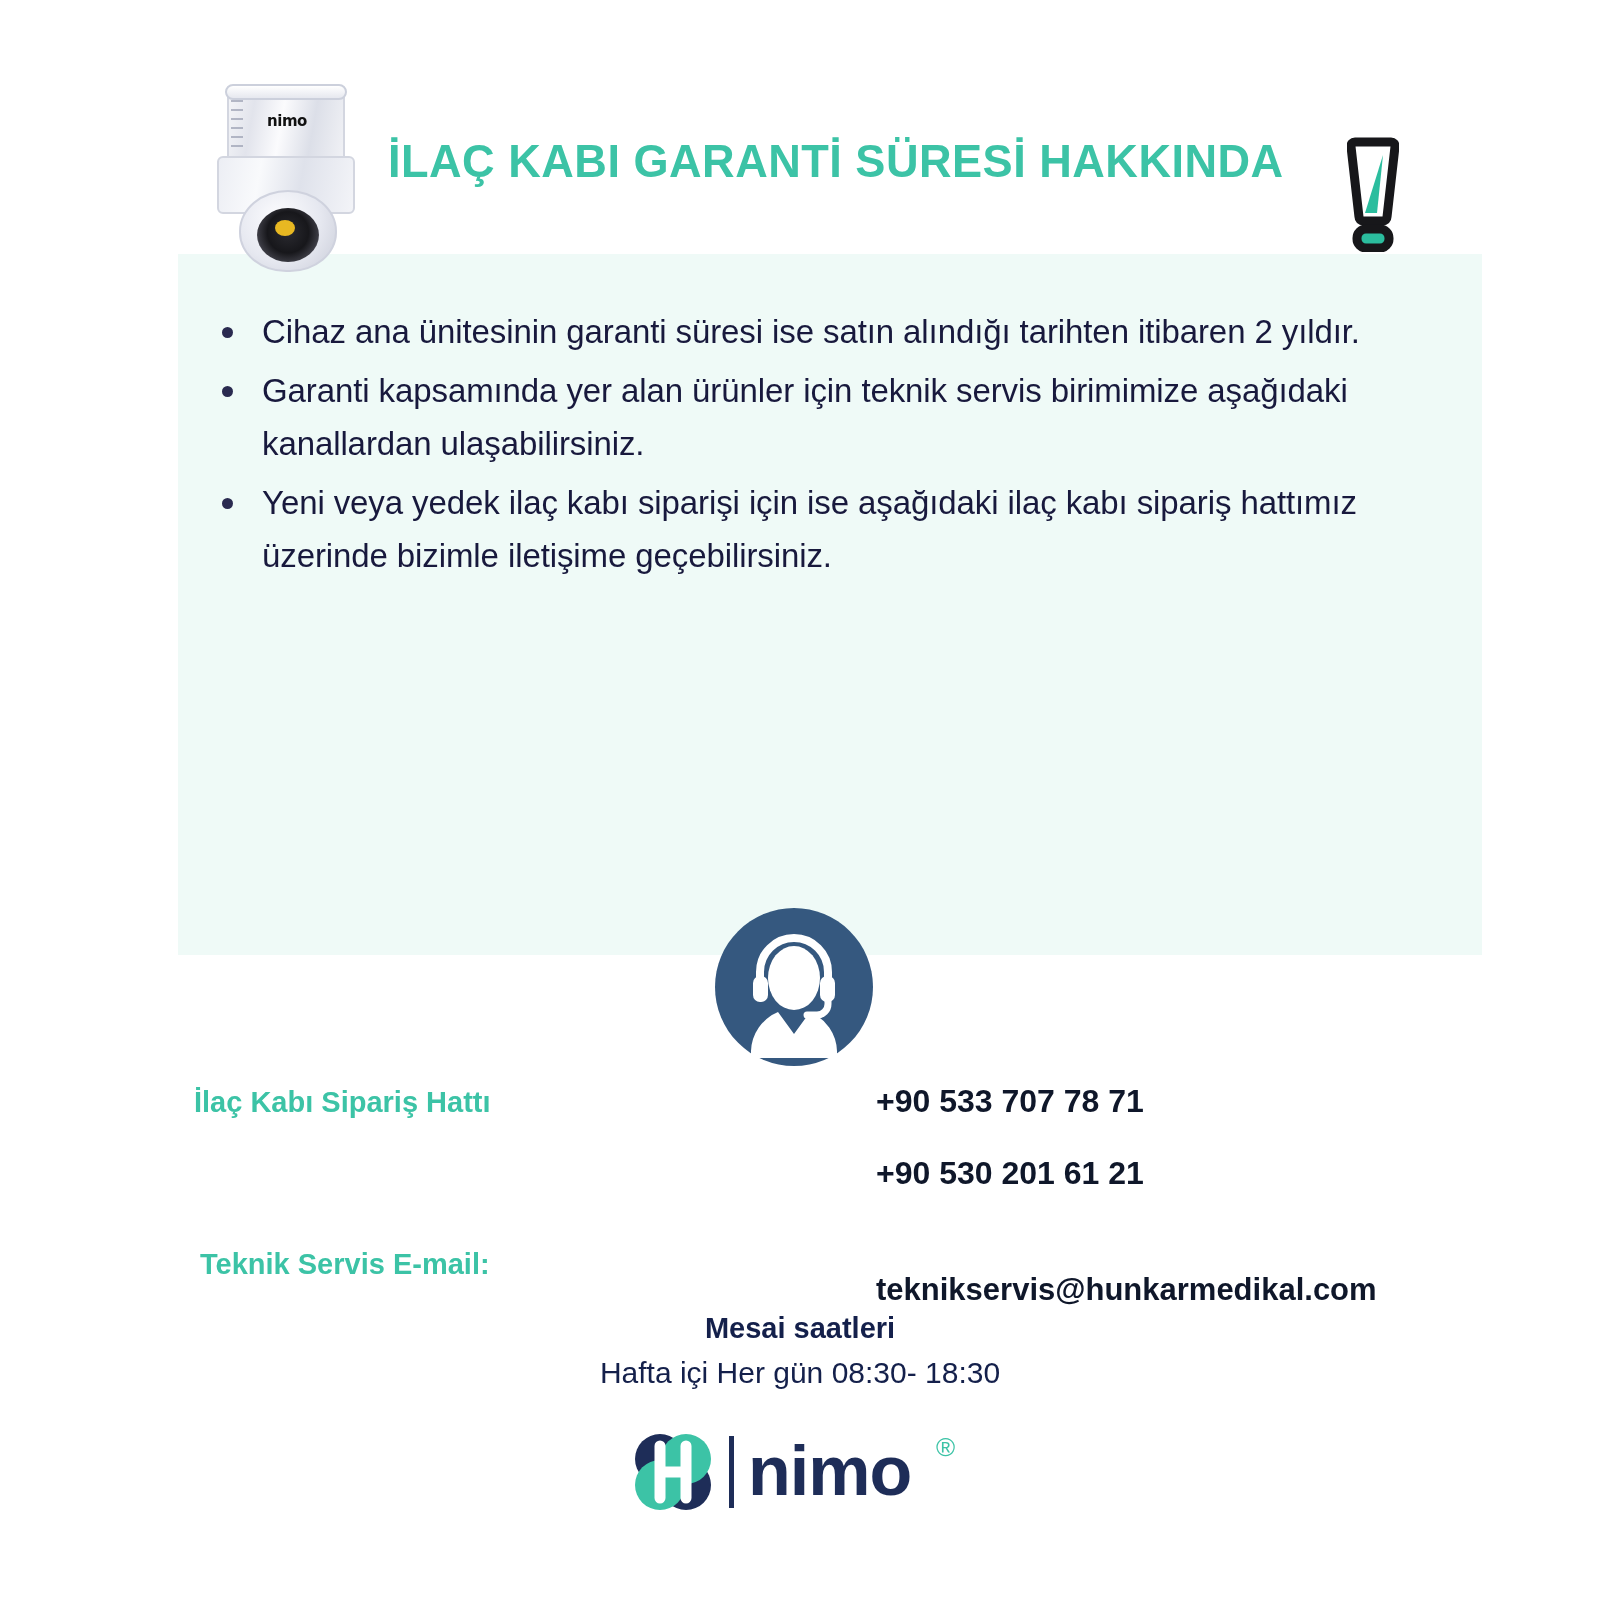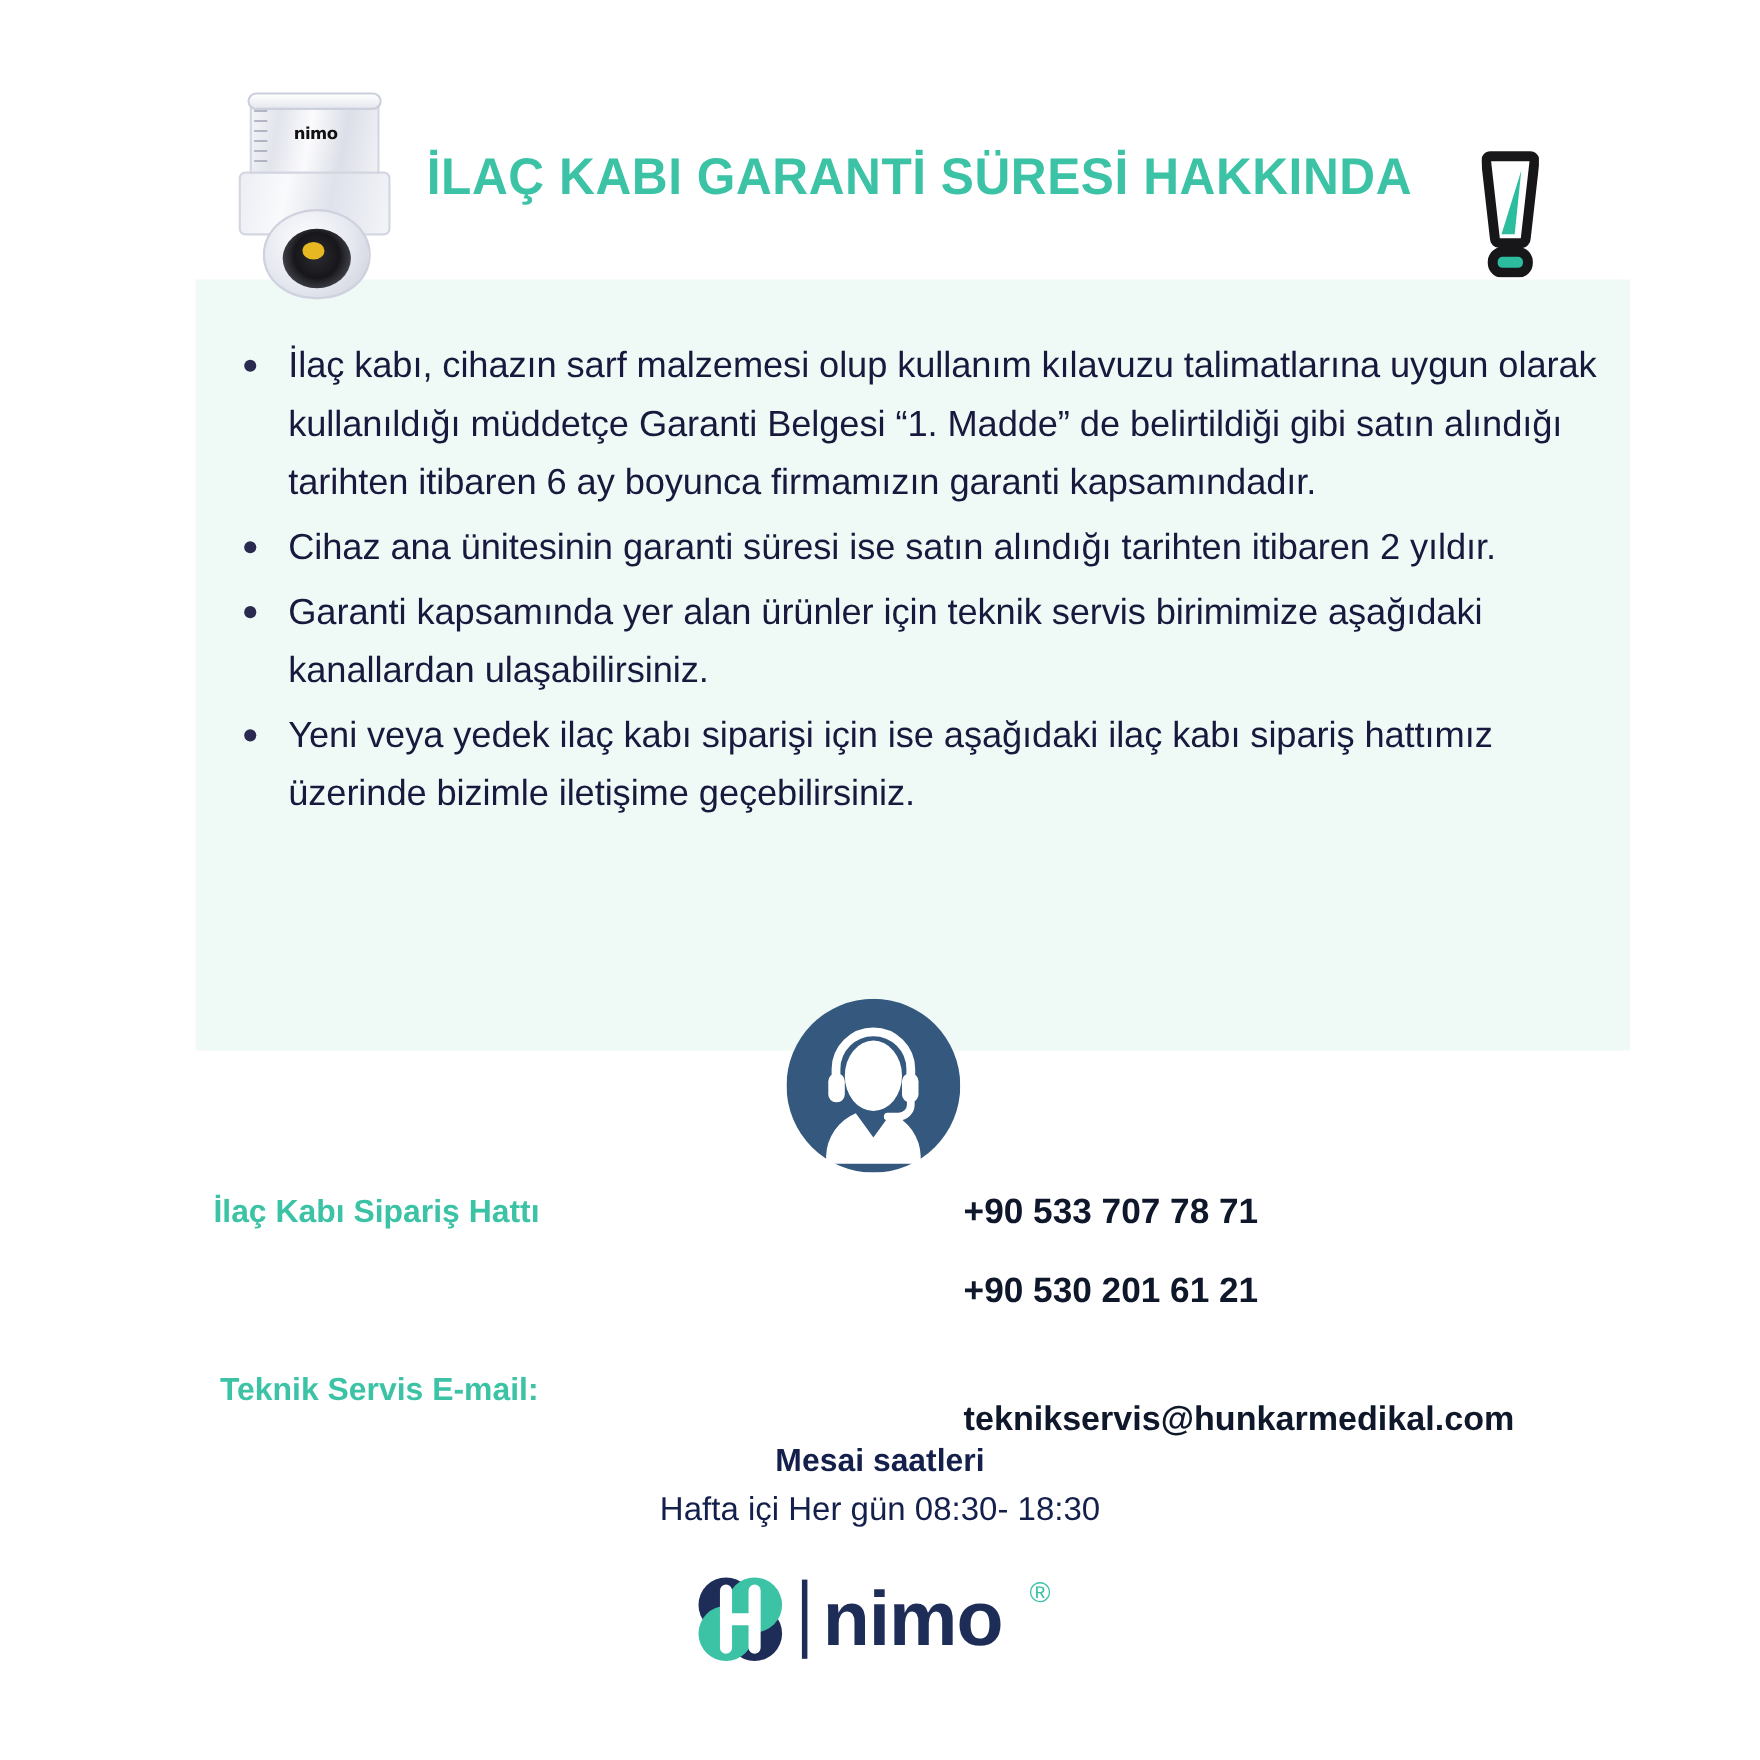--- a/index.html
+++ b/index.html
@@ -231,21 +231,20 @@
     <div class="headline">İLAÇ KABI GARANTİ SÜRESİ HAKKINDA</div>
 
     <svg class="excl-icon" viewBox="0 0 52 115">
       <path d="M8 5 H44 A4 4 0 0 1 48 9.5 L40 80 A4 4 0 0 1 36 84 H16 A4 4 0 0 1 12 80 L4 9.5 A4 4 0 0 1 8 5 Z" fill="#ffffff" stroke="#17171a" stroke-width="9" stroke-linejoin="round"></path>
       <path d="M36 18 L30 76 H18 Z" fill="#2bbd9e"></path>
       <rect x="10" y="92" width="32" height="19" rx="9" fill="#2bbd9e" stroke="#17171a" stroke-width="9"></rect>
     </svg>
   </div>
 
   <div class="bullets">
-    <div class="bullet-item"> İlaç kabı, cihazın sarf malzemesi olup kullanım kılavuzu talimatlarına uygun olarak kullanıldığı müddetçe Garanti Belgesi “1. Madde” de belirtildiği gibi satın alındığı tarihten itibaren 6 ay boyunca firmamızın garanti kapsamındadır.</div>
     <div class="bullet-item">Cihaz ana ünitesinin garanti süresi ise satın alındığı tarihten itibaren 2 yıldır.</div>
     <div class="bullet-item">Garanti kapsamında yer alan ürünler için teknik servis birimimize aşağıdaki kanallardan ulaşabilirsiniz.</div>
     <div class="bullet-item">Yeni veya yedek ilaç kabı siparişi için ise aşağıdaki ilaç kabı sipariş hattımız üzerinde bizimle iletişime geçebilirsiniz.</div>
   </div>
 
   <svg class="support-icon" viewBox="0 0 158 158">
     <circle cx="79" cy="79" r="79" fill="#35587f"></circle>
     <path d="M45 74 V64 A34 34 0 0 1 113 64 V74" fill="none" stroke="#ffffff" stroke-width="8" stroke-linecap="round"></path>
     <rect x="38" y="68" width="15" height="26" rx="7" fill="#ffffff"></rect>
     <rect x="105" y="68" width="15" height="26" rx="7" fill="#ffffff"></rect>

